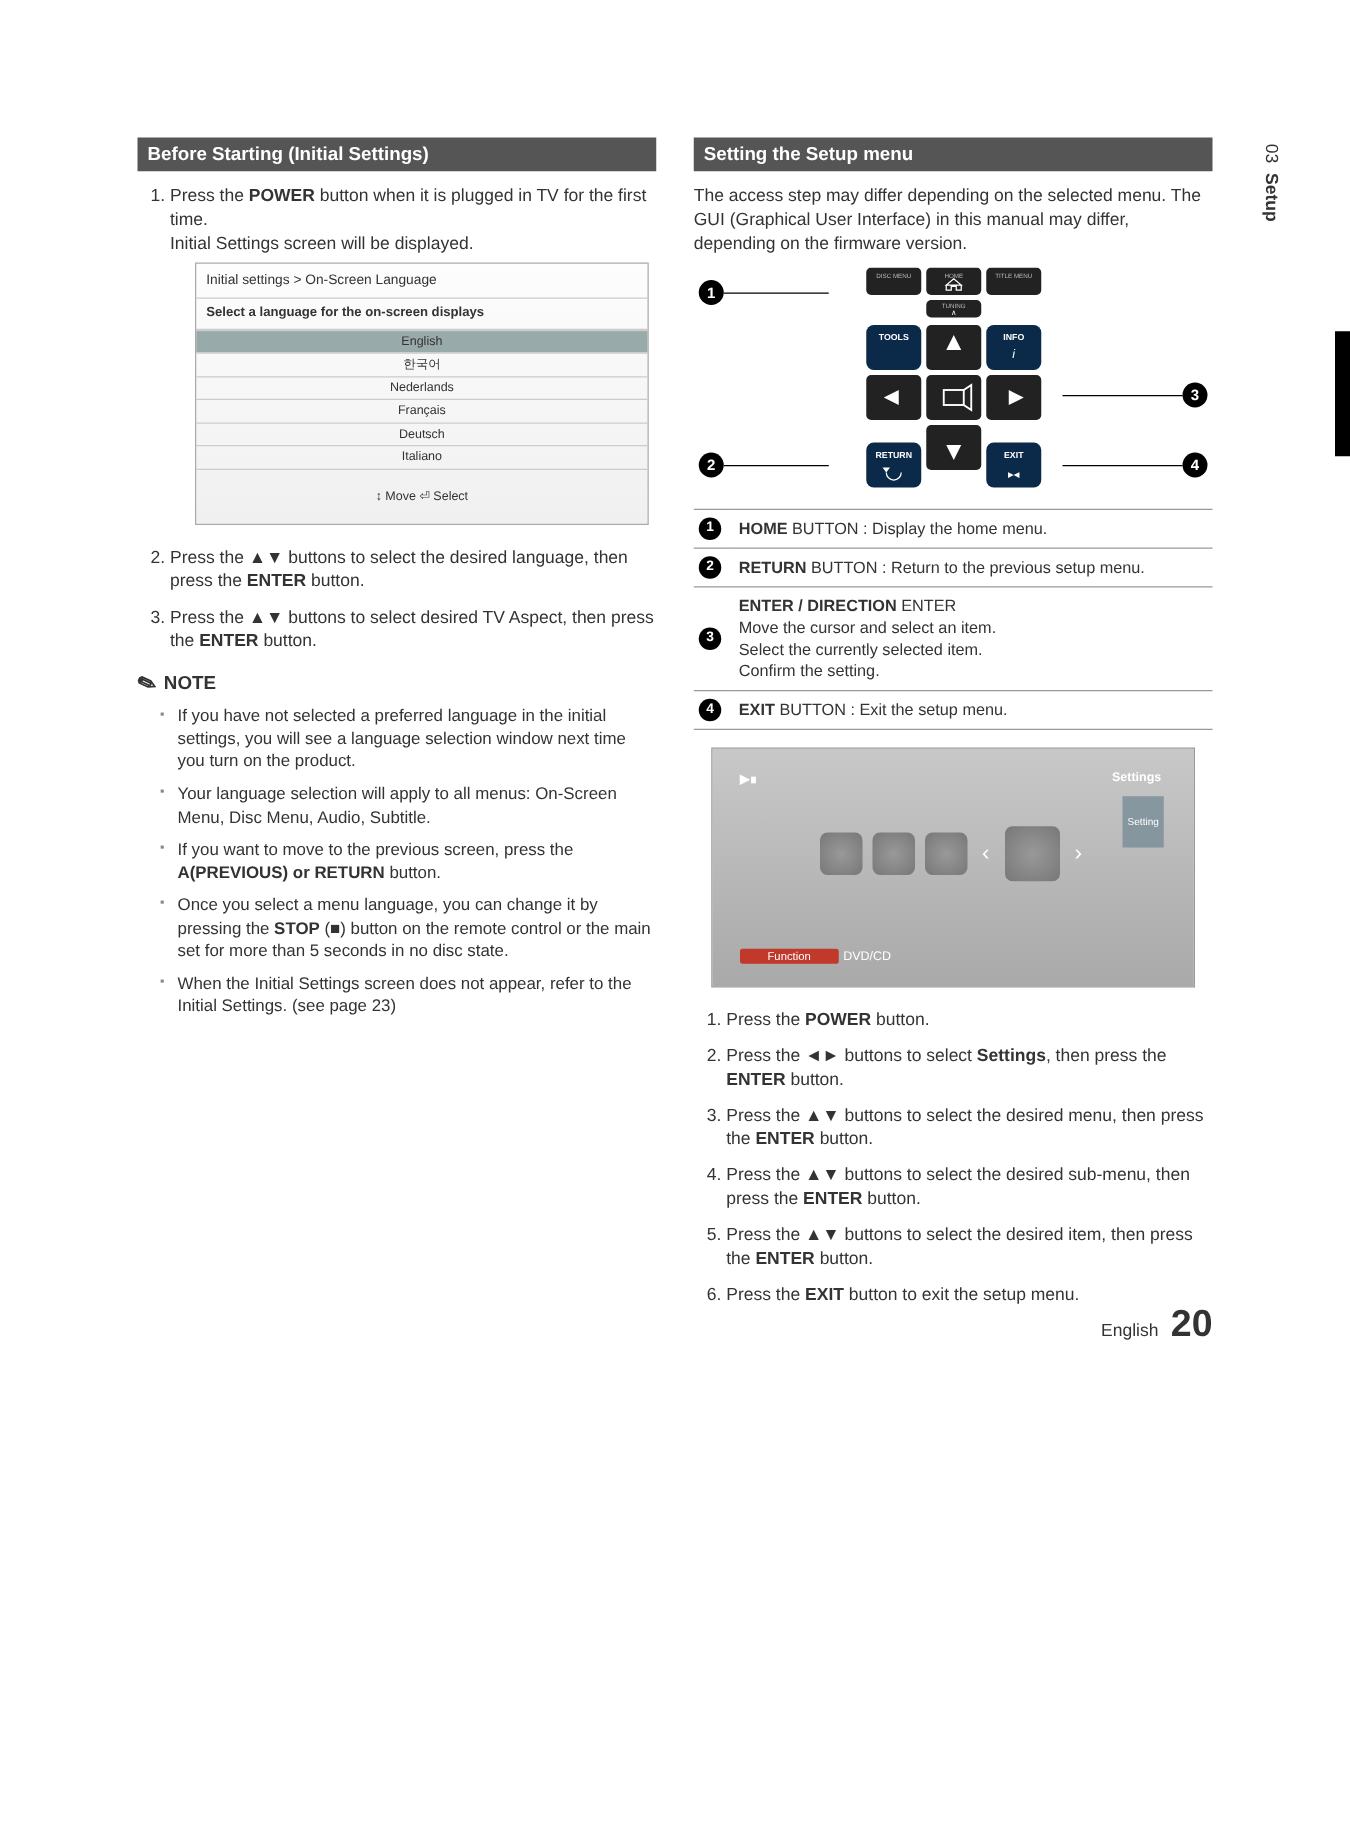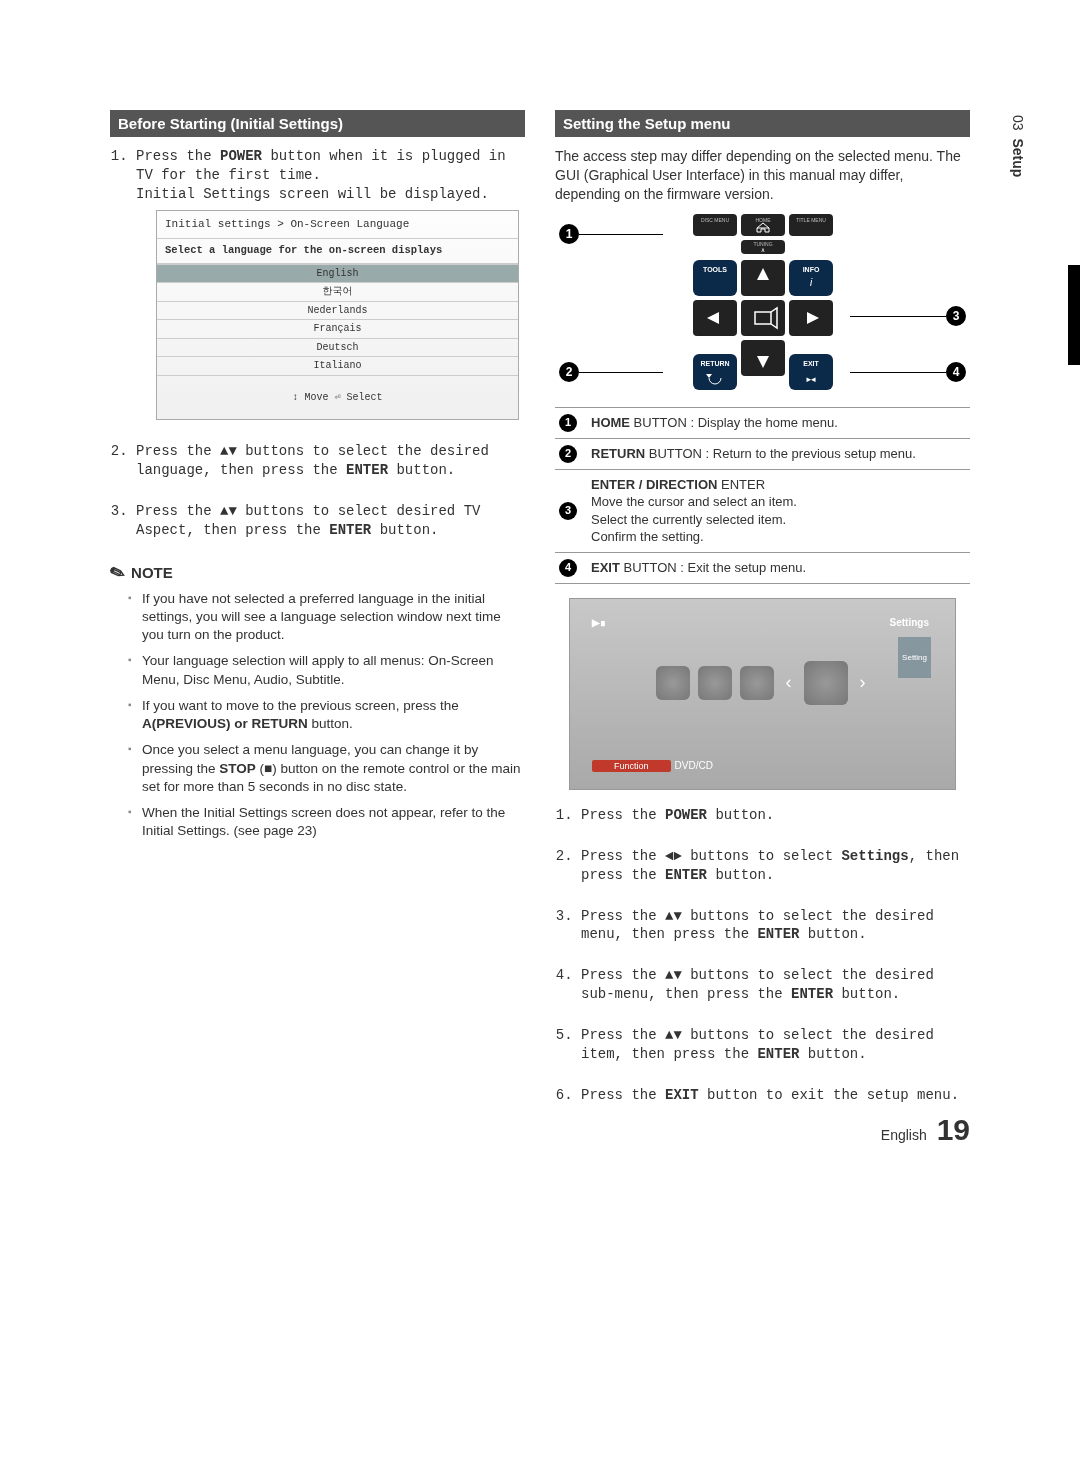--- a/index.html
+++ b/index.html
@@ -40,21 +40,21 @@
   .section-header {
     background: #555;
     color: #fff;
     font-weight: bold;
     text-align: left;
     padding: 5px 8px;
     font-size: 15px;
     margin-bottom: 10px;
   }
   ol.steps { padding-left: 26px; margin: 0 0 12px 0; }
-  ol.steps li { margin-bottom: 22px; line-height: 1.35; font-family: Liberation Mono, monospace; }
+  ol.steps li { margin-bottom: 10px; line-height: 1.35; }
   .bold { font-weight: bold; }
   .sub-note { margin: 4px 0 0 4px; padding-left: 14px; position: relative; font-size: 13.5px; line-height:1.35;}
   .sub-note::before { content:"▪"; position:absolute; left:0; top:0; font-size:10px; color:#888;}
   .lang-table {
     border:1px solid #aaa;
     margin: 6px 6px 16px 20px;
     font-size: 11px;
     background: linear-gradient(#fdfdfd,#f0f0f0);
   }
   .lang-head { padding:6px 8px; border-bottom:1px solid #ccc; font-size:11px; }
@@ -251,15 +251,15 @@
         <li><span>Press the ▲▼ buttons to select the desired menu, then press the </span><span class="bold">ENTER</span><span> button.</span></li>
         <li><span>Press the ▲▼ buttons to select the desired sub-menu, then press the </span><span class="bold">ENTER</span><span> button.</span></li>
         <li><span>Press the ▲▼ buttons to select the desired item, then press the </span><span class="bold">ENTER</span><span> button.</span></li>
         <li><span>Press the </span><span class="bold">EXIT</span><span> button to exit the setup menu.</span></li>
       </ol>
     </div>
   </div>
 
   <div class="footer">
     <span>English</span>
-    <span class="pg">19</span>
+    <span class="pg">20</span>
   </div>
 </div>
 
 </body></html>

